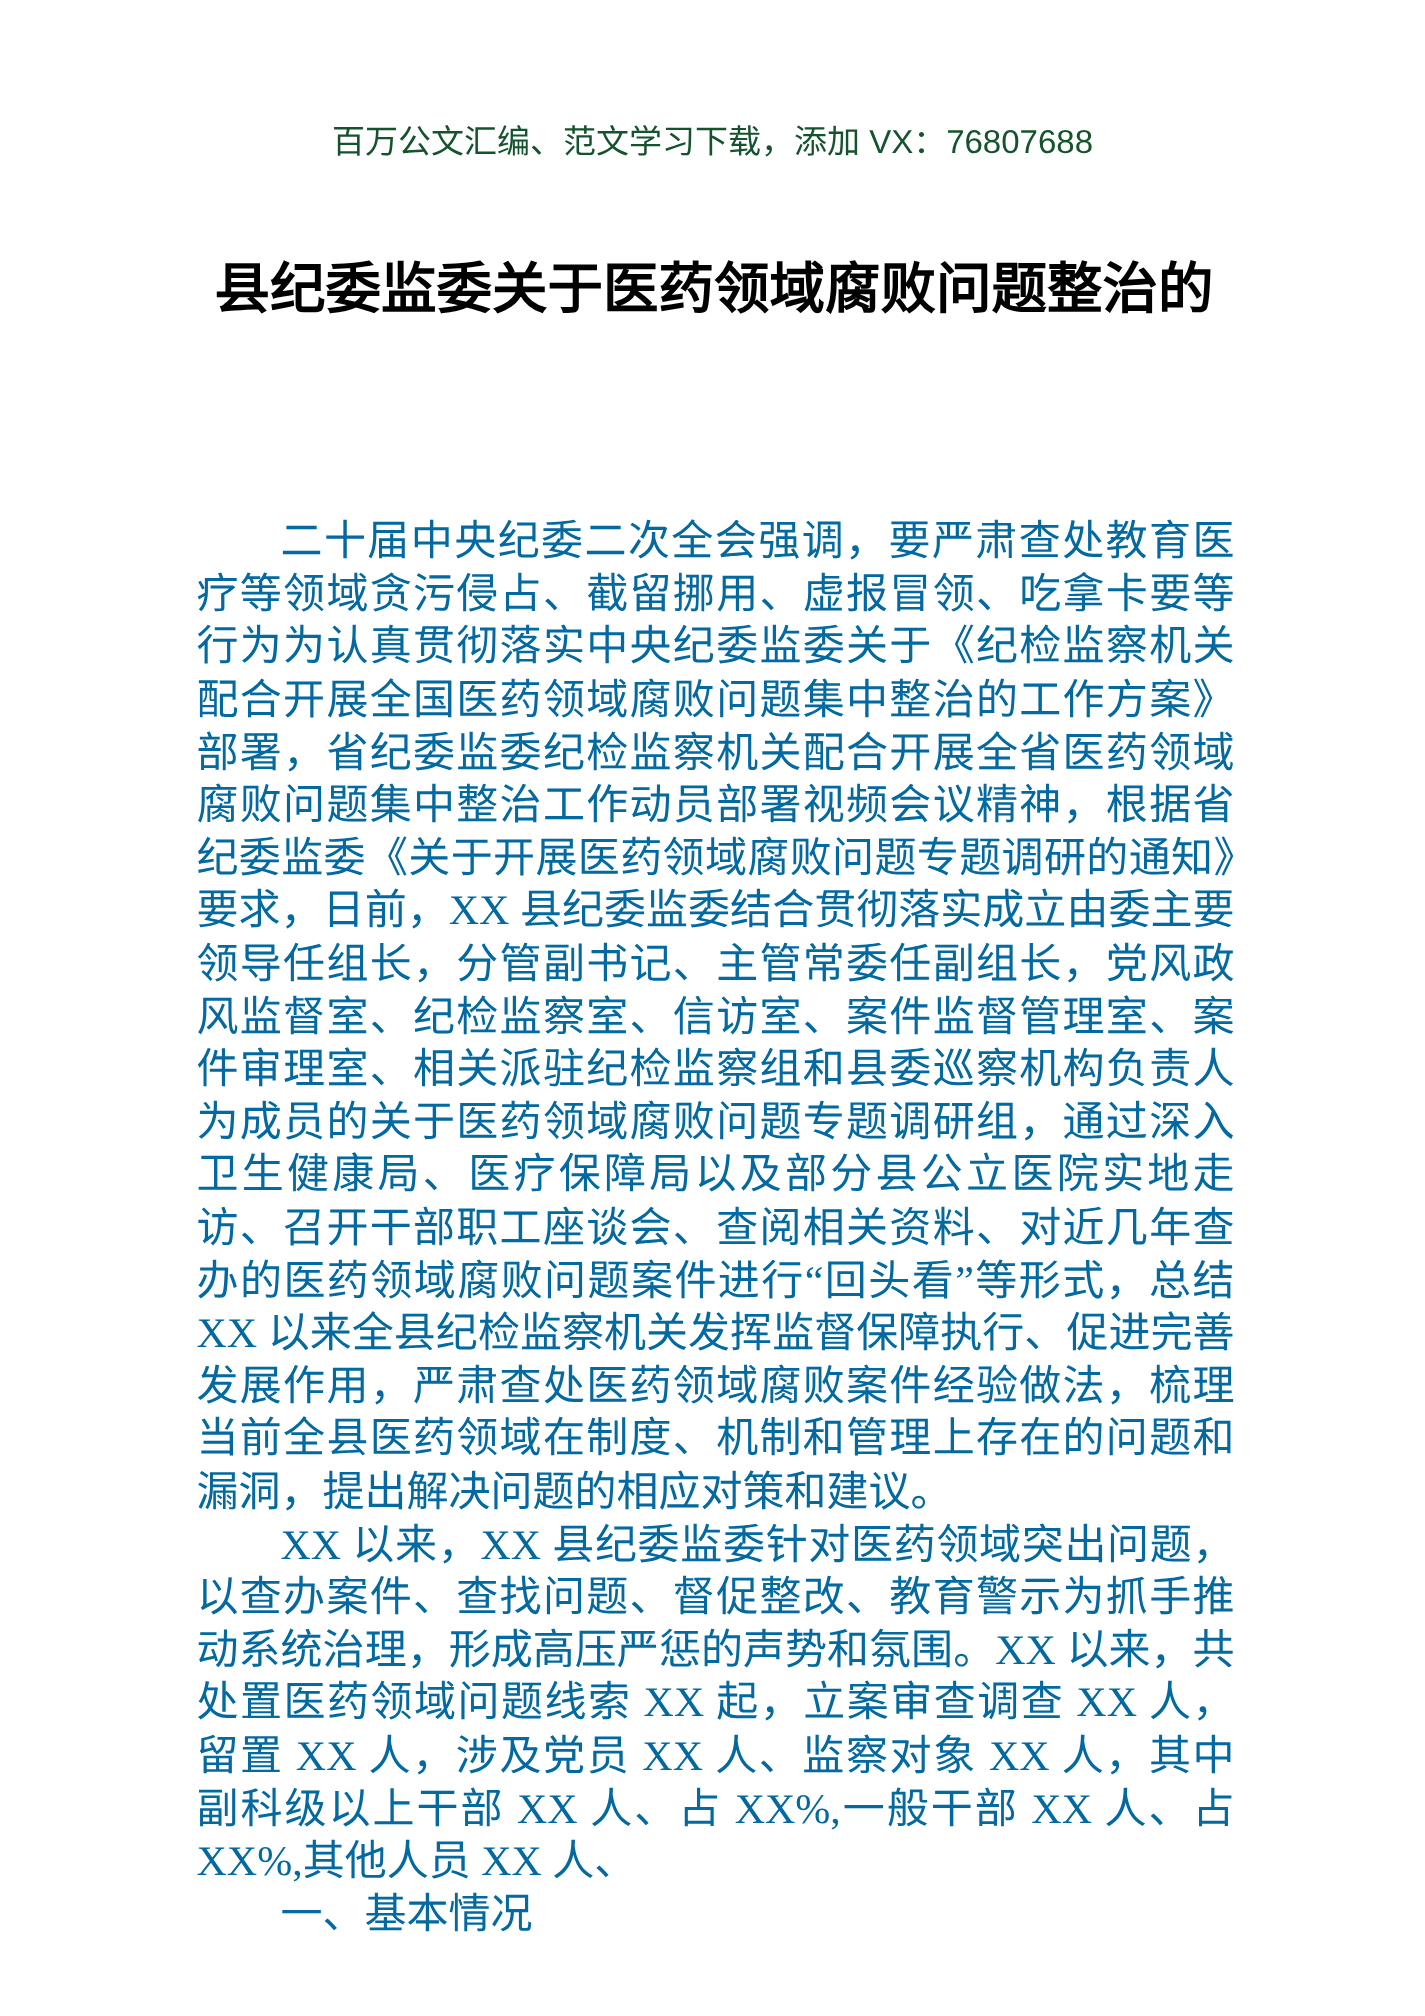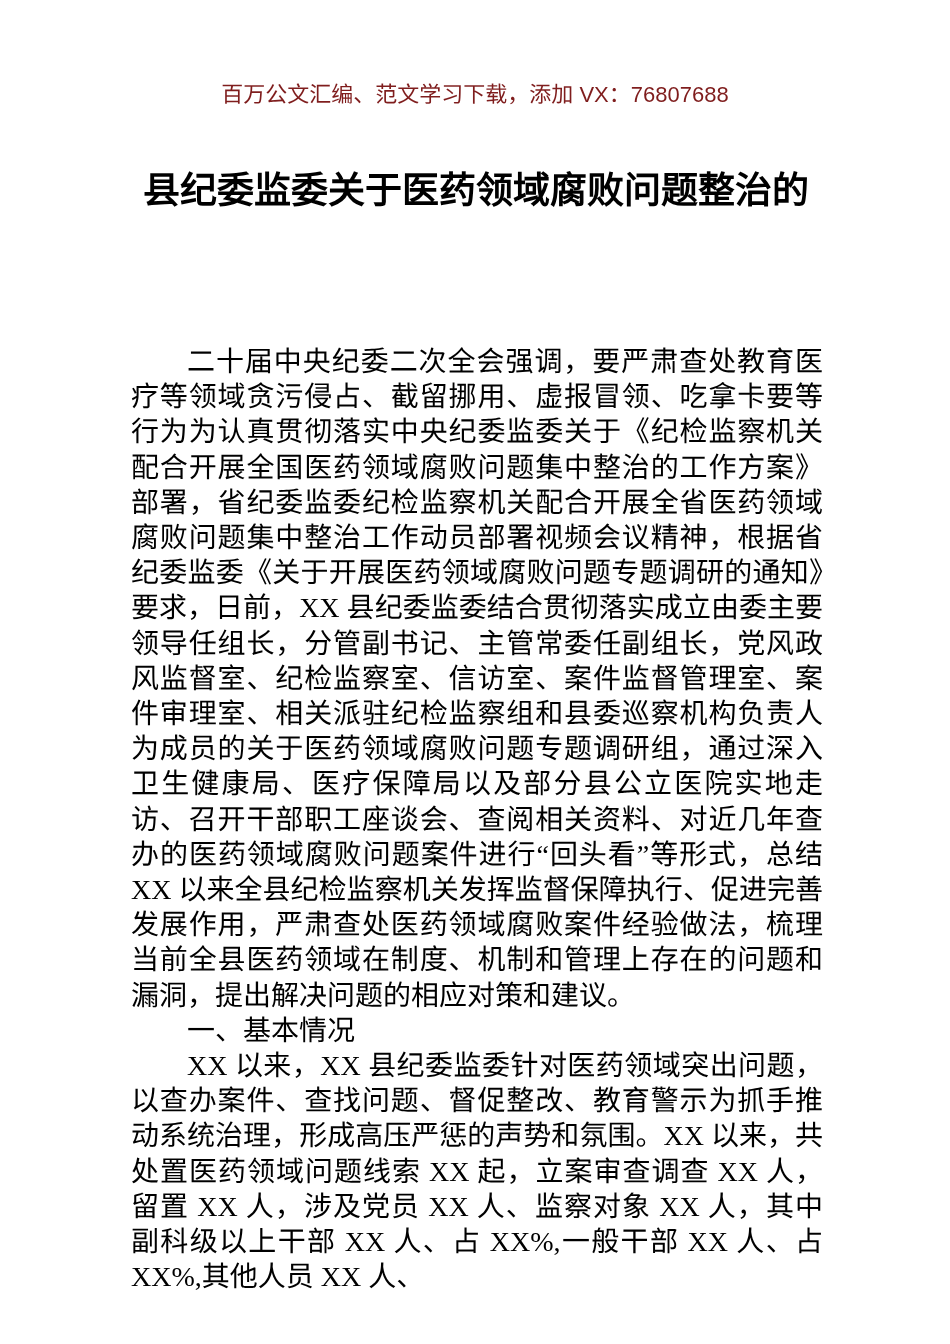--- a/index.html
+++ b/index.html
@@ -18,62 +18,62 @@
   }
   .notice {
     position: absolute;
     top: 81px;
     left: 0;
     width: 950px;
     text-align: center;
     font-family: "Liberation Sans", "DejaVu Sans", sans-serif;
     font-size: 22px;
     line-height: 28px;
-    color: #7f1d1d;
+    color: #14532d;
     white-space: nowrap;
   }
   .title-block {
     position: absolute;
     top: 158px;
     left: 130px;
     width: 692px;
     text-align: center;
-    font-family: Liberation Mono, monospace;
+    font-family: Liberation Sans, sans-serif;
     font-weight: 700;
     font-size: 37px;
     line-height: 70px;
     color: #000000;
   }
   .content {
     position: absolute;
     top: 344px;
     left: 131px;
     width: 692px;
     font-size: 28px;
     line-height: 35.2px;
     text-align: justify;
     text-justify: inter-ideograph;
-    color: #000000;
+    color: #0369a1;
   }
   .para {
     margin: 0;
     padding: 0;
     text-indent: 2em;
   }
 </style>
 </head>
 <body>
 
 <div class="page">
 
   <div class="notice">百万公文汇编、范文学习下载，添加 VX：76807688</div>
 
   <div class="title-block">
     <div>县纪委监委关于医药领域腐败问题整治的</div>
   </div>
 
   <div class="content">
     <p class="para">二十届中央纪委二次全会强调，要严肃查处教育医疗等领域贪污侵占、截留挪用、虚报冒领、吃拿卡要等行为为认真贯彻落实中央纪委监委关于《纪检监察机关配合开展全国医药领域腐败问题集中整治的工作方案》部署，省纪委监委纪检监察机关配合开展全省医药领域腐败问题集中整治工作动员部署视频会议精神，根据省纪委监委《关于开展医药领域腐败问题专题调研的通知》要求，日前，XX 县纪委监委结合贯彻落实成立由委主要领导任组长，分管副书记、主管常委任副组长，党风政风监督室、纪检监察室、信访室、案件监督管理室、案件审理室、相关派驻纪检监察组和县委巡察机构负责人为成员的关于医药领域腐败问题专题调研组，通过深入卫生健康局、医疗保障局以及部分县公立医院实地走访、召开干部职工座谈会、查阅相关资料、对近几年查办的医药领域腐败问题案件进行“回头看”等形式，总结 XX 以来全县纪检监察机关发挥监督保障执行、促进完善发展作用，严肃查处医药领域腐败案件经验做法，梳理当前全县医药领域在制度、机制和管理上存在的问题和漏洞，提出解决问题的相应对策和建议。</p>
+    <p class="para">XX 以来，XX 县纪委监委针对医药领域突出问题，以查办案件、查找问题、督促整改、教育警示为抓手推动系统治理，形成高压严惩的声势和氛围。XX 以来，共处置医药领域问题线索 XX 起，立案审查调查 XX 人，留置 XX 人，涉及党员 XX 人、监察对象 XX 人，其中副科级以上干部 XX 人、占 XX%,一般干部 XX 人、占 XX%,其他人员 XX 人、</p>
     <p class="para">一、基本情况</p>
-    <p class="para">XX 以来，XX 县纪委监委针对医药领域突出问题，以查办案件、查找问题、督促整改、教育警示为抓手推动系统治理，形成高压严惩的声势和氛围。XX 以来，共处置医药领域问题线索 XX 起，立案审查调查 XX 人，留置 XX 人，涉及党员 XX 人、监察对象 XX 人，其中副科级以上干部 XX 人、占 XX%,一般干部 XX 人、占 XX%,其他人员 XX 人、</p>
   </div>
 
 </div>
 
 </body></html>

